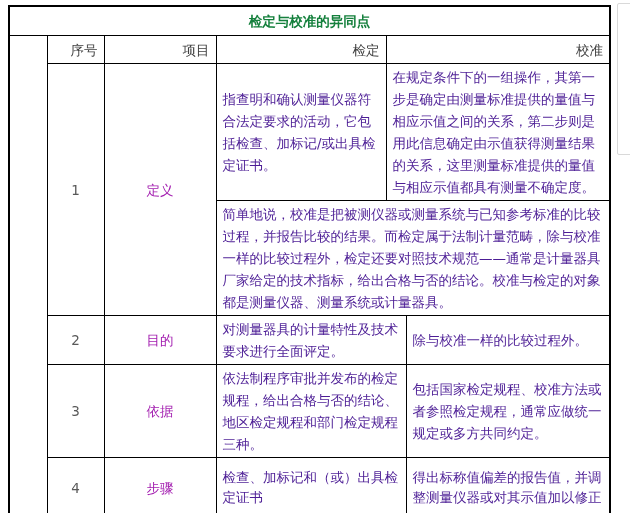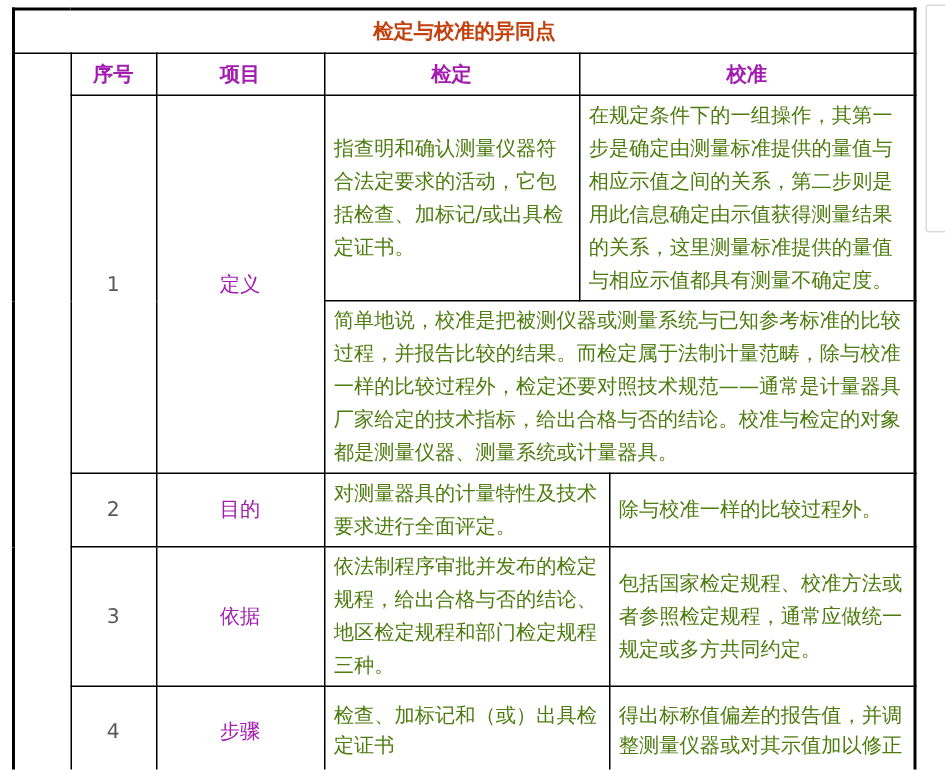--- a/index.html
+++ b/index.html
@@ -23,41 +23,41 @@
     line-height:22px;
     padding:2px 6px;
     overflow:hidden;
     word-break:break-all;
   }
   td.title{
     height:24px;
     text-align:center;
     font-weight:bold;
     font-size:16px;
-    color:#c2410c;
+    color:#15803d;
     padding:2px 0;
   }
   td.hdr{
     height:23px;
-    text-align:center;
-    font-weight:bold;
+    text-align:right;
+    font-weight:normal;
     font-size:15px;
-    color:#a21caf;
+    color:#404040;
   }
   td.num{
     text-align:center;
     color:#595959;
     font-size:14px;
   }
   td.item{
     text-align:center;
     color:#a21caf;
     font-size:14px;
   }
-  td.body{ text-align:left; color:#4d7c0f; }
+  td.body{ text-align:left; color:#4c1d95; }
   td.spacer{ padding:0; }
   tr.r1a td.body{ height:128px; }
   tr.r1b td.body{ height:108px;margin-left:20px; }
   tr.r2 td{ height:43px; }
   tr.r3 td{ height:84px; }
   tr.r4 td{ height:55px; }
   tr.r4 td.body{ line-height:19.5px; }
   .scroll-thumb{
     position:absolute;
     left:617px;top:3px;

